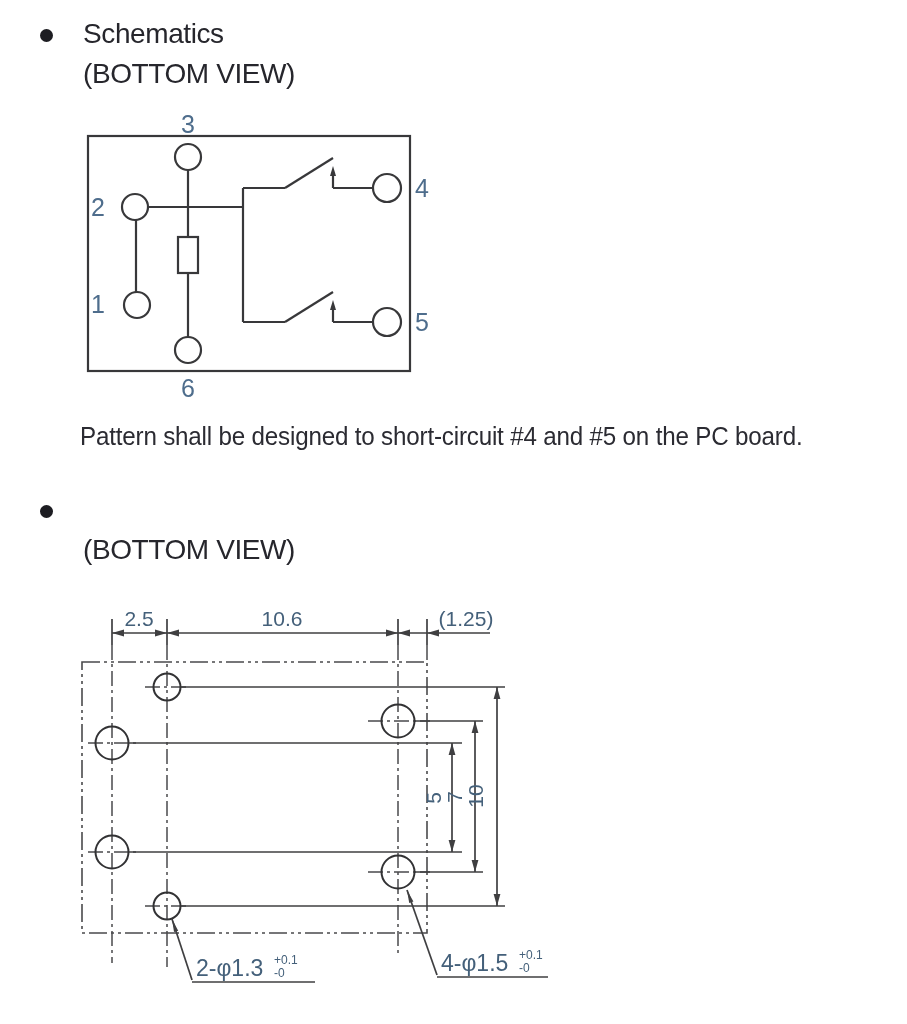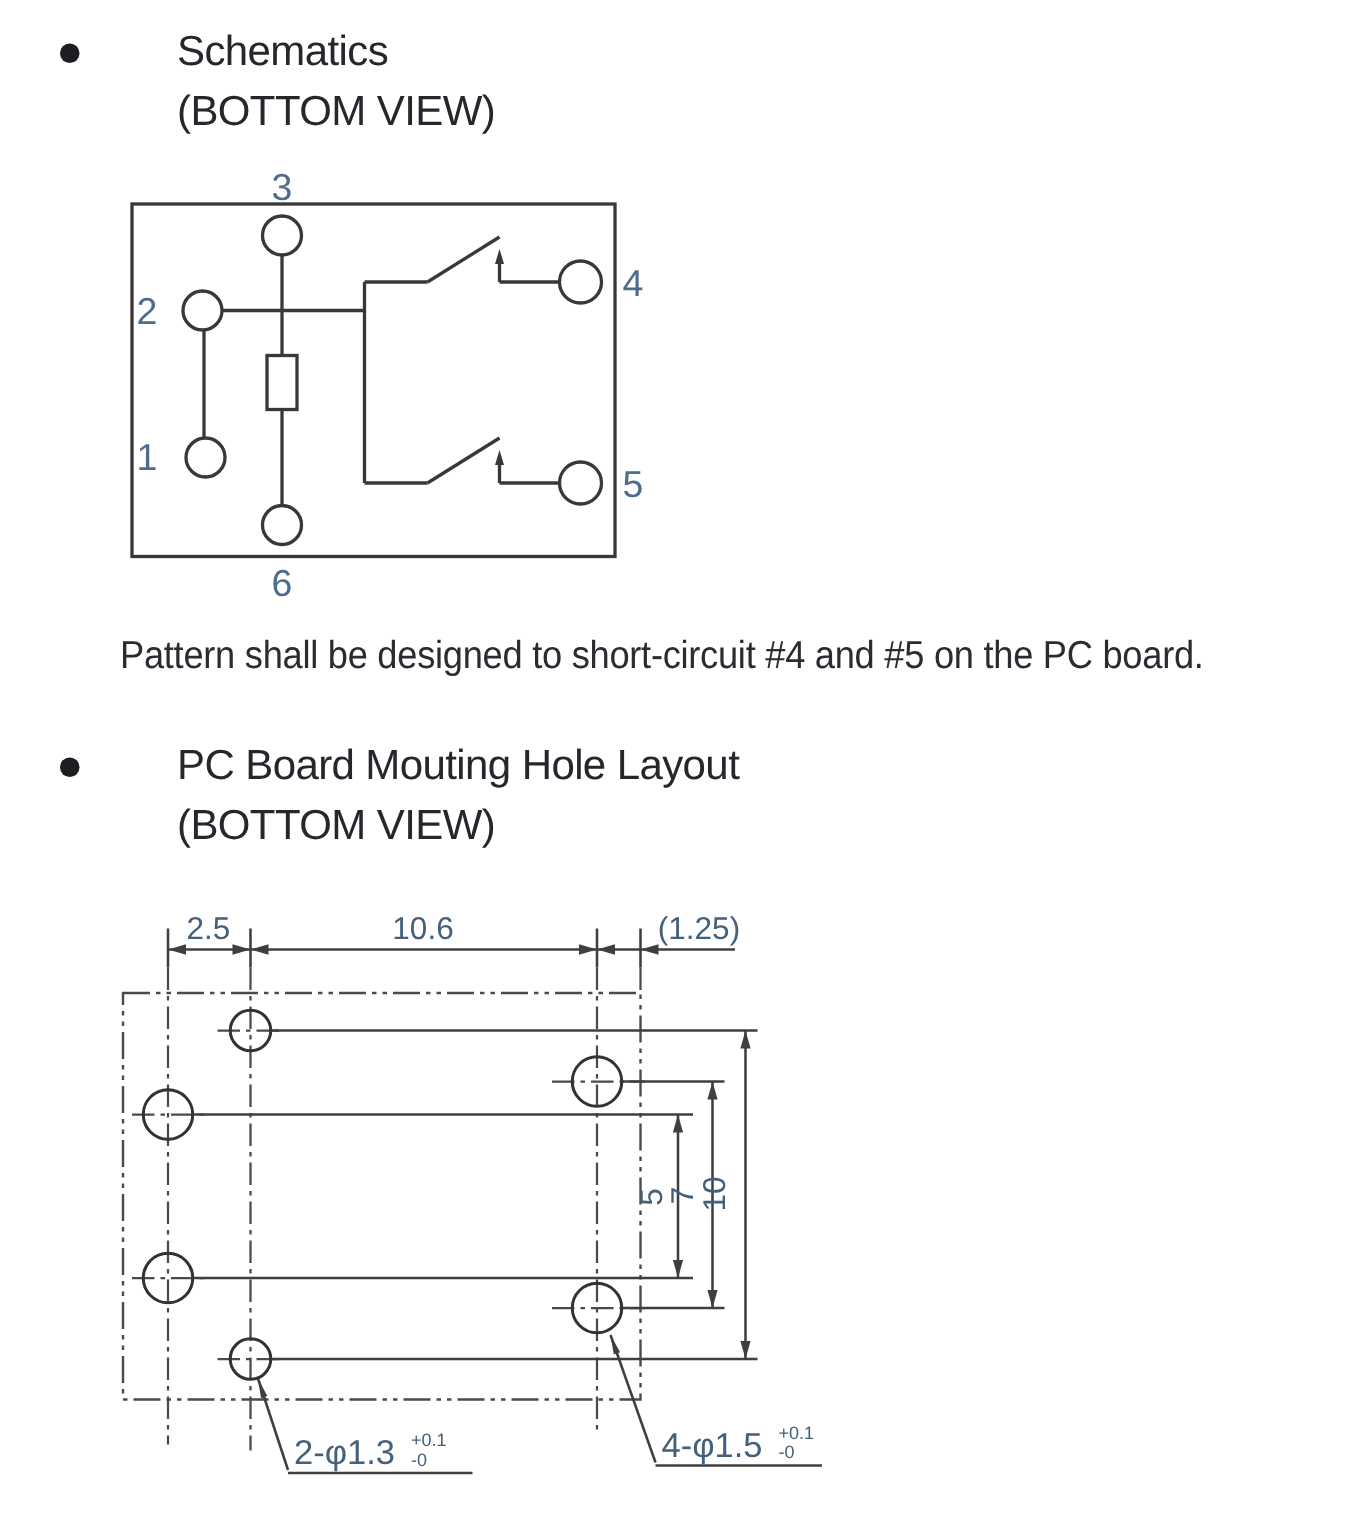--- a/index.html
+++ b/index.html
@@ -13,21 +13,20 @@
   .abs{position:absolute;}
   .bullet{
     width:13px;height:13px;border-radius:50%;
     background:#1d1d22;
   }
   .h-title{
     font-size:28px;line-height:40px;
     color:#26262c;
     letter-spacing:-0.4px;
     white-space:nowrap;
-    margin-left:35px;
   }
   .note{
     font-size:26px;
     color:#2b2b32;
     letter-spacing:-0.2px;
     white-space:nowrap;
     transform:scaleX(0.93);
     transform-origin:left top;
   }
   svg text{font-family:"Liberation Sans", sans-serif;}
@@ -83,21 +82,20 @@
       <text class="pin-label" x="18" y="205" text-anchor="middle">1</text>
       <text class="pin-label" x="108" y="289" text-anchor="middle">6</text>
       <text class="pin-label" x="342" y="89" text-anchor="middle">4</text>
       <text class="pin-label" x="342" y="223" text-anchor="middle">5</text>
     </g>
   </svg>
 
   <div class="abs note" style="left:80px;top:421px;">Pattern shall be designed to short-circuit #4 and #5 on the PC board.</div>
 
   <div class="abs bullet" style="left:40px;top:505px;"></div>
-  <div class="abs h-title" style="left:83px;top:490px;">PC Board Mouting Hole Layout</div>
   <div class="abs h-title" style="left:83px;top:530px;">(BOTTOM VIEW)</div>
 
   <svg class="abs" style="left:50px;top:595px;" width="560" height="425" viewBox="0 0 560 425">
 
     <g stroke="#4a4a4c" stroke-width="1.5" fill="none" stroke-dasharray="15 4 3 4">
       <line x1="62" y1="50" x2="62" y2="368"></line>
       <line x1="117" y1="50" x2="117" y2="372"></line>
       <line x1="348" y1="50" x2="348" y2="362"></line>
       <line x1="377" y1="50" x2="377" y2="67"></line>
 

